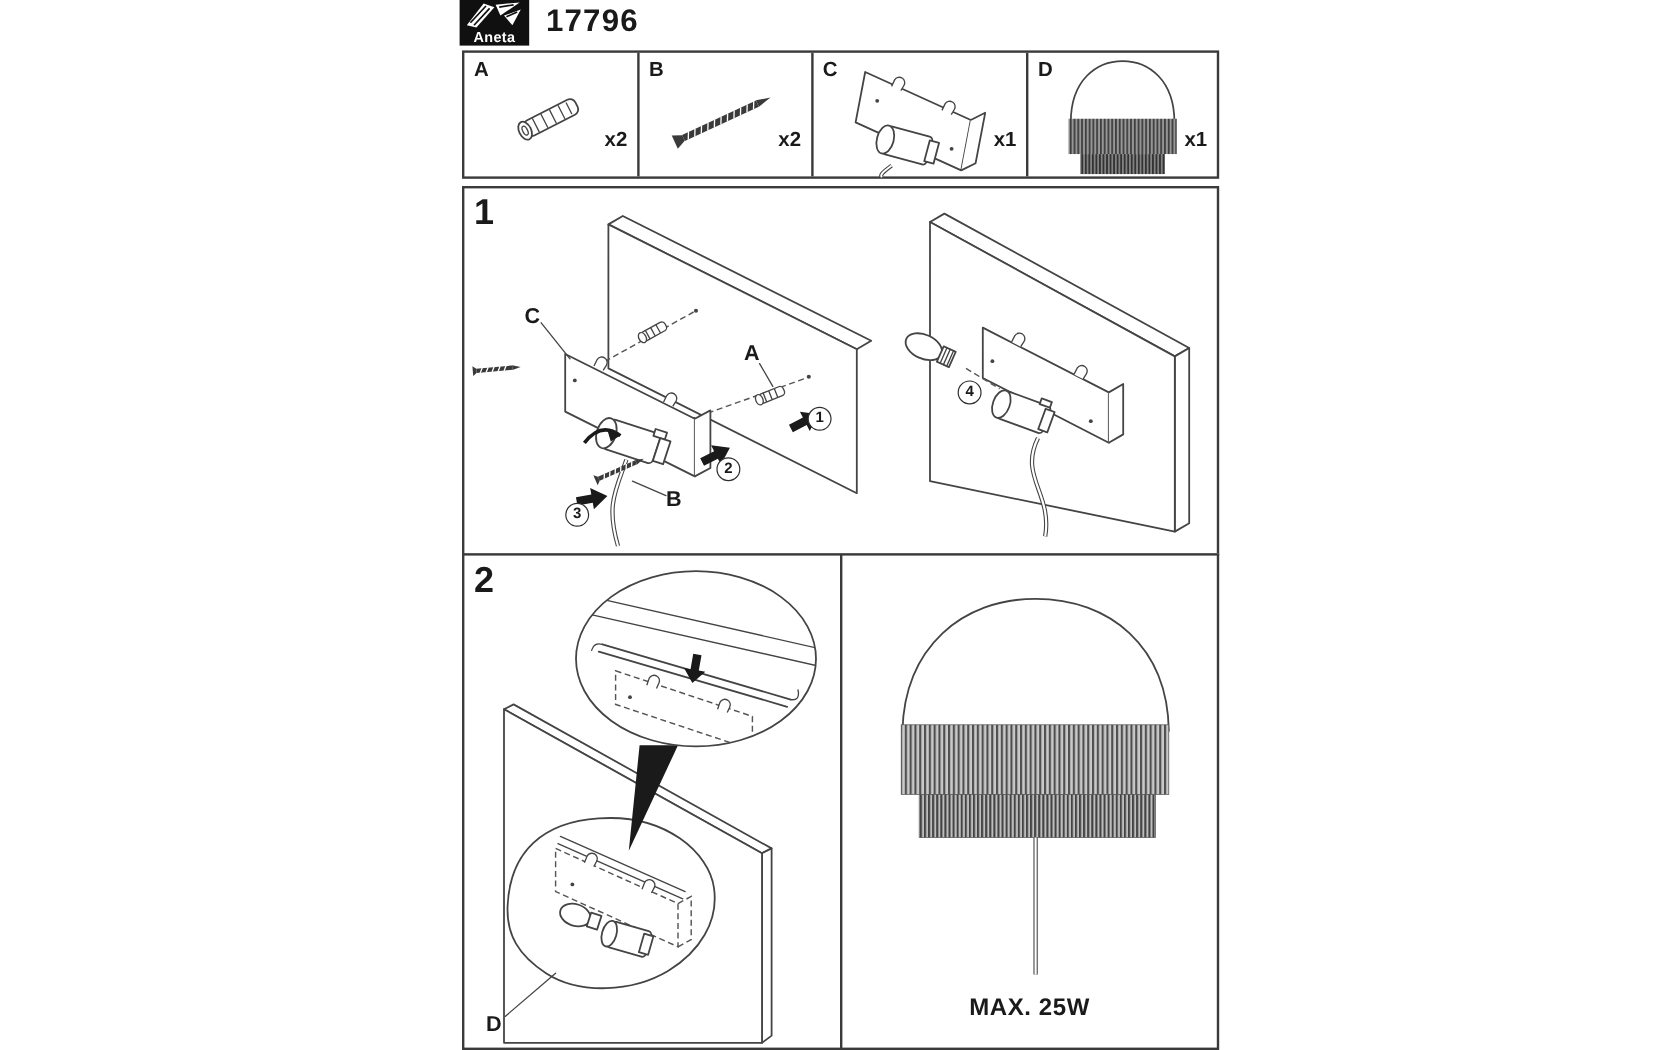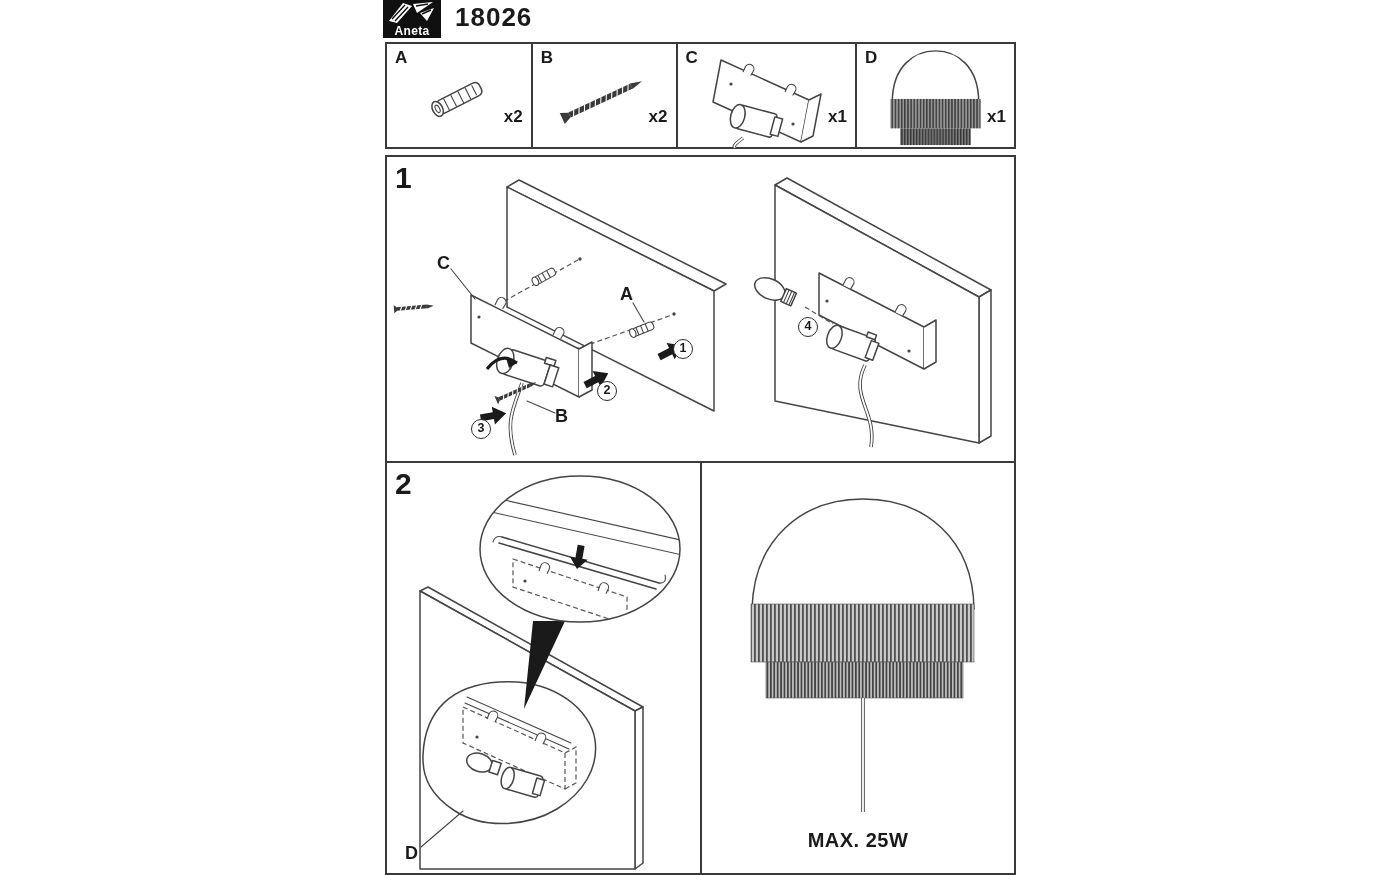--- a/index.html
+++ b/index.html
@@ -58,21 +58,21 @@
         <path d="M2,20 L16,2 L25,5 L10,22 Z"></path>
         <path d="M26,3 L46,1 L30,12 Z"></path>
         <path d="M33,12 L47,7 L40,20 Z"></path>
       </g>
       <g stroke="#101010" stroke-width="1.4">
         <path d="M5,18 L18,4 M8,20 L21,6 M29,5 L41,3 M35,13 L44,9"></path>
       </g>
     </svg>
     <span class="brand">Aneta</span>
   </div>
-  <div class="code">18026</div>
+  <div class="code">17796</div>
 
   <div class="parts">
     <div class="cell cA">
       <span class="pid">A</span>
       <svg width="120" height="80" viewBox="0 0 120 80">
         <g transform="translate(60,42) rotate(-27)">
           <rect class="fw" x="-24" y="-7" width="48" height="14" rx="5"></rect>
           <path class="ln thin" d="M-14,-6 L-14,6 M-6,-6 L-6,6 M2,-6 L2,6 M10,-6 L10,6 M17,-5 L17,5"></path>
           <ellipse class="fw" cx="-24" cy="0" rx="5" ry="8"></ellipse>
           <ellipse class="ln thin" cx="-24" cy="0" rx="2" ry="4"></ellipse>

